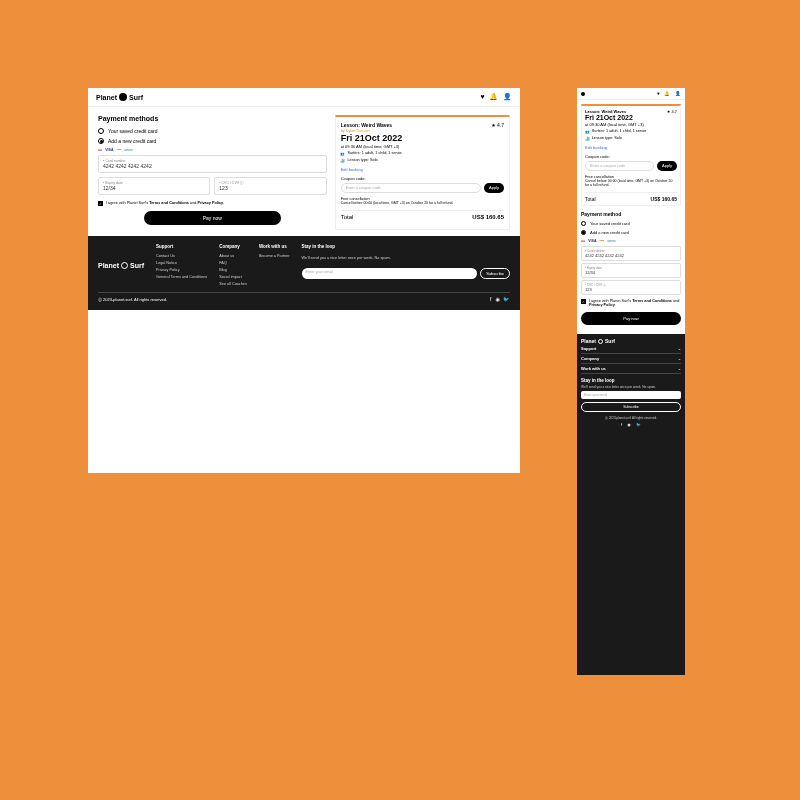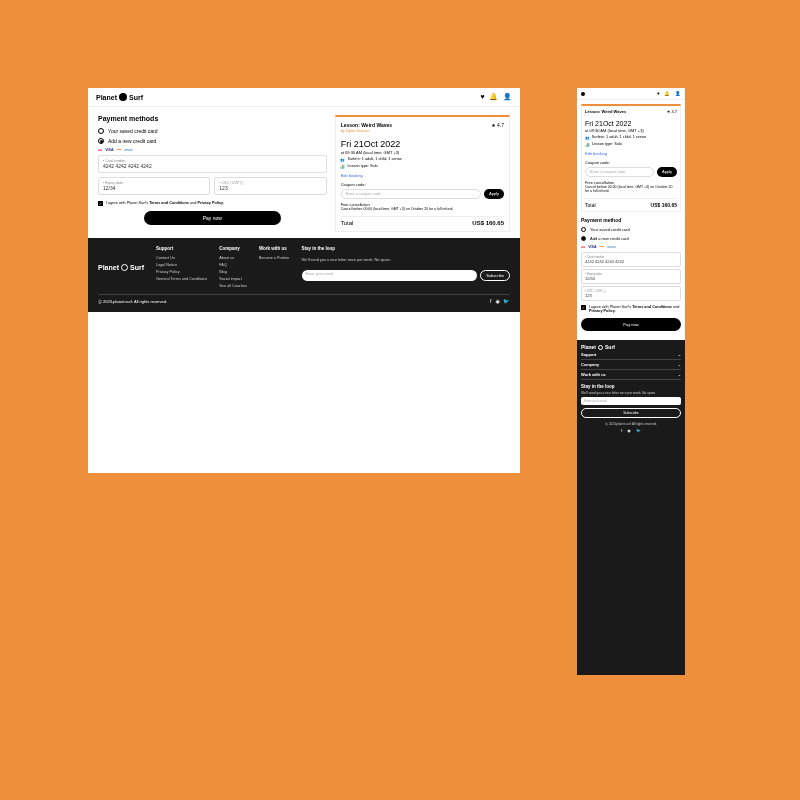--- a/index.html
+++ b/index.html
@@ -25,21 +25,21 @@
   .flabel{font-size:3.5px;color:#888}
   .fval{font-size:5px;color:#333}
   .row2{display:flex;gap:4px}
   .row2 .field{flex:1}
   .chk-row{display:flex;gap:3px;font-size:3.8px;margin:4px 0;align-items:flex-start}
   .chk{width:5px;height:5px;background:#000;color:#fff;font-size:3.5px;display:flex;align-items:center;justify-content:center;flex-shrink:0}
   .btn-pay{background:#000;color:#fff;text-align:center;border-radius:10px;padding:4px;font-size:5px;margin:5px auto;width:60%}
   .r-head{display:flex;justify-content:space-between;font-size:5px}
   .r-head b{font-weight:bold}
   .r-coach{color:#ee8f3b;font-size:3.8px;margin-top:1px}
-  .r-date{font-weight:normal;font-size:9px;margin-top:6px}
+  .r-date{font-weight:bold;font-size:9px;margin-top:0}
   .r-time{font-size:4px;margin-top:1px}
   .r-line{font-size:3.8px;margin-top:2px;display:flex;gap:2px}
   .r-edit{color:#3b6eee;font-size:4px;margin-top:4px}
   .r-label{font-size:4px;margin-top:4px}
   .coupon{display:flex;gap:3px;margin-top:2px}
   .coupon .cin{flex:1;border:1px solid #ddd;border-radius:8px;padding:2px 4px;font-size:3.8px;color:#aaa}
   .coupon .cbtn{background:#000;color:#fff;border-radius:8px;padding:2px 5px;font-size:4px}
   .r-cancel{font-size:3.5px;margin-top:4px}
   .r-cancel .t{font-size:3.8px}
   .r-total{display:flex;justify-content:space-between;margin-top:5px;font-size:6px;border-top:1px solid #eee;padding-top:3px}

